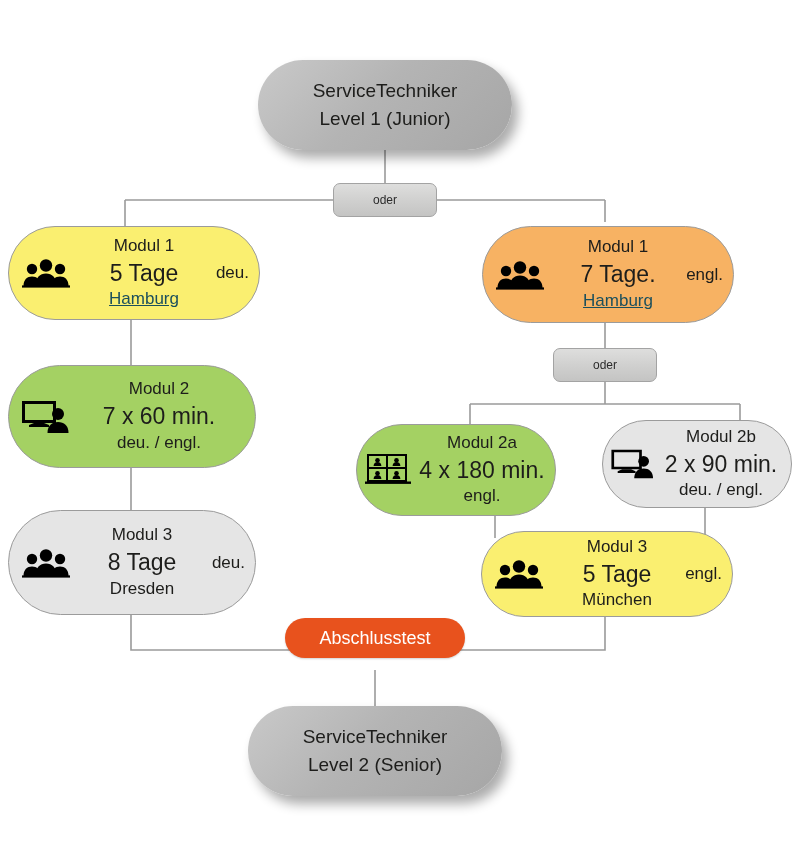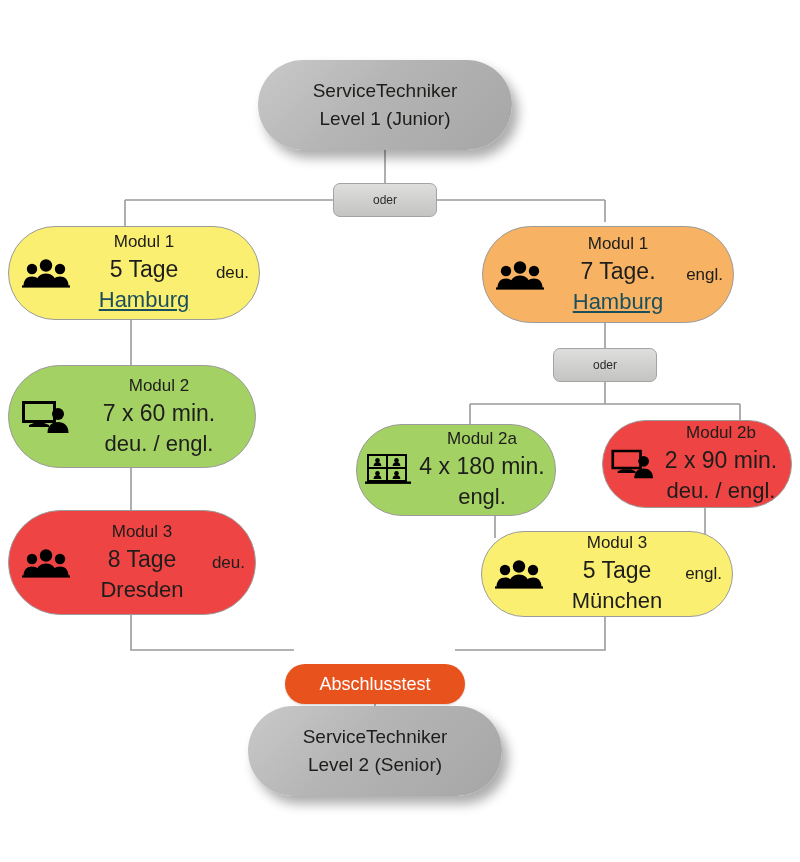--- a/index.html
+++ b/index.html
@@ -61,21 +61,21 @@
   
   .mod {
     border-radius: 999px;
     border: 1px solid #9b9b9b;
     z-index: 2;
     padding: 0;
   }
   .mod.yellow { background: #faef70; }
   .mod.orange { background: #f7b263; }
   .mod.green  { background: #a4d163; }
-  .mod.blue   { background: #ef4444; }
+  .mod.blue   { background: #e5e5e5; }
 
   .mod-inner {
     position: relative;
     width: 100%;
     height: 100%;
     display: flex;
     align-items: center;
   }
   .mod-icon {
     flex: 0 0 auto;
@@ -90,21 +90,21 @@
     align-items: center;
     justify-content: center;
     line-height: 1.34;
   }
   .mod-line {
     white-space: nowrap;
     text-align: center;
   }
   .mod-title { font-size: 17px; }
   .mod-sub   { font-size: 23px; }
-  .mod-place { font-size: 22px; }
+  .mod-place { font-size: 17px; }
   .mod-place.link {
     color: #1b4f5c;
     text-decoration: underline;
   }
   .lang-right {
     position: absolute;
     font-size: 17px;
     right: 10px;
     top: 50%;
     transform: translateY(-50%);
@@ -332,21 +332,21 @@
       </div>
       <div class="mod-body" style="padding-right:54px;">
         <div class="mod-line mod-title">Modul 3</div>
         <div class="mod-line mod-sub">5 Tage</div>
         <div class="mod-line mod-place">München</div>
       </div>
       <span class="lang-right">engl.</span>
     </div>
   </div>
 
-  <div class="node exam-pill" style="left:285px; top:664px; width:180px; height:40px;">
+  <div class="node exam-pill" style="left:285px; top:618px; width:180px; height:40px;">
     <span>Abschlusstest</span>
   </div>
 
   <div class="node level-node" style="left:248px; top:706px; width:254px; height:90px;">
     <div>
       <div>ServiceTechniker</div>
       <div>Level 2  (Senior)</div>
     </div>
   </div>
 

